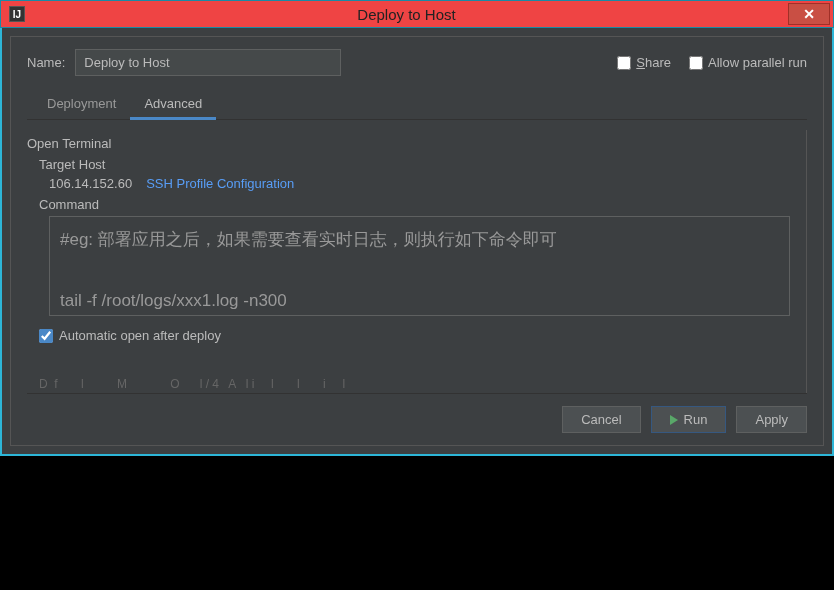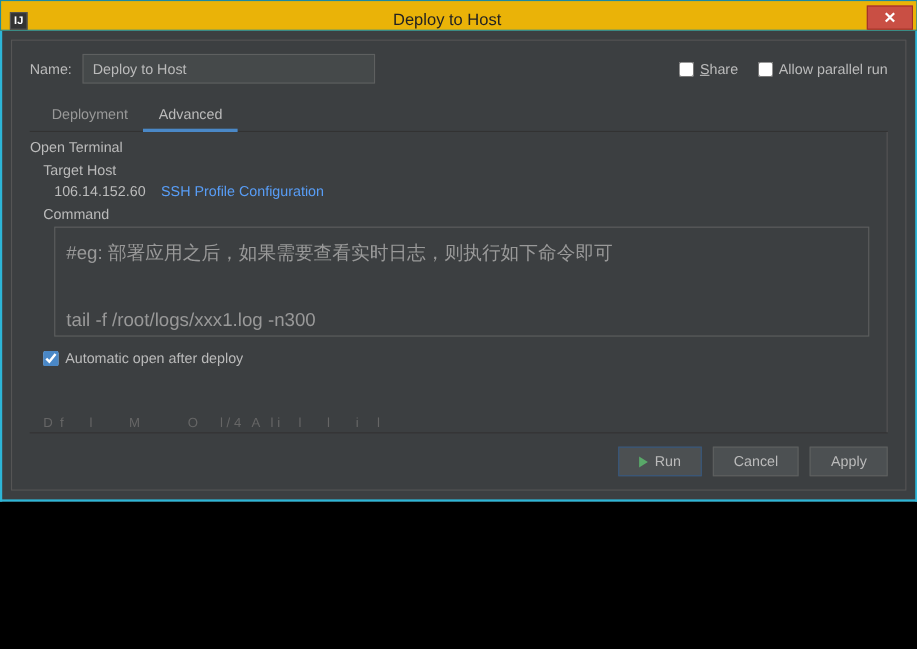--- a/index.html
+++ b/index.html
@@ -6,24 +6,24 @@
     body {
       font-family: -apple-system, "Segoe UI", Arial, sans-serif;
       font-size: 13px;
       background: #000;
       width: 834px;
       height: 590px;
       overflow: hidden;
       color: #bbb;
     }
     .titlebar {
-      background: #eab308;
+      background: #ef4444;
       height: 28px;
       display: flex;
-      align-items: flex-end;
+      align-items: center;
       position: relative;
       border: 1px solid #1a8aa5;
     }
     .titlebar-icon {
       width: 16px;
       height: 16px;
       background: #333;
       margin-left: 8px;
       border: 1px solid #555;
       display: flex;
@@ -97,20 +97,21 @@
       width: 14px;
       height: 14px;
       accent-color: #5e6060;
       background: #3c3f41;
     }
     .checkbox-group .mnemonic { text-decoration: underline; }
 
     .tabs {
       display: flex;
       border-bottom: 1px solid #323232;
+      margin-bottom: 10px;
       padding-left: 6px;
     }
     .tab {
       padding: 6px 14px;
       color: #999;
       cursor: pointer;
     }
     .tab.active {
       color: #bbb;
       border-bottom: 3px solid #4a88c7;
@@ -248,26 +249,26 @@
 tail -f /root/logs/xxx1.log -n300</div>
       <label class="auto-open">
         <input type="checkbox" checked="" style="">
         <span>Automatic open after deploy</span>
       </label>
       <div style="height:160px"></div>
       <div class="faint-text">D  f       l          M             O      l / 4   A   l i     l       l       i     l</div>
     </div>
 
     <div class="footer">
+      <button class="btn">
+        <span>Cancel</span>
+      </button>
       <button class="btn primary">
         <span class="run-icon"></span>
         <span>Run</span>
       </button>
       <button class="btn">
-        <span>Cancel</span>
-      </button>
-      <button class="btn">
         <span>Apply</span>
       </button>
     </div>
 
   </div>
 </div>
 
 </body></html>

